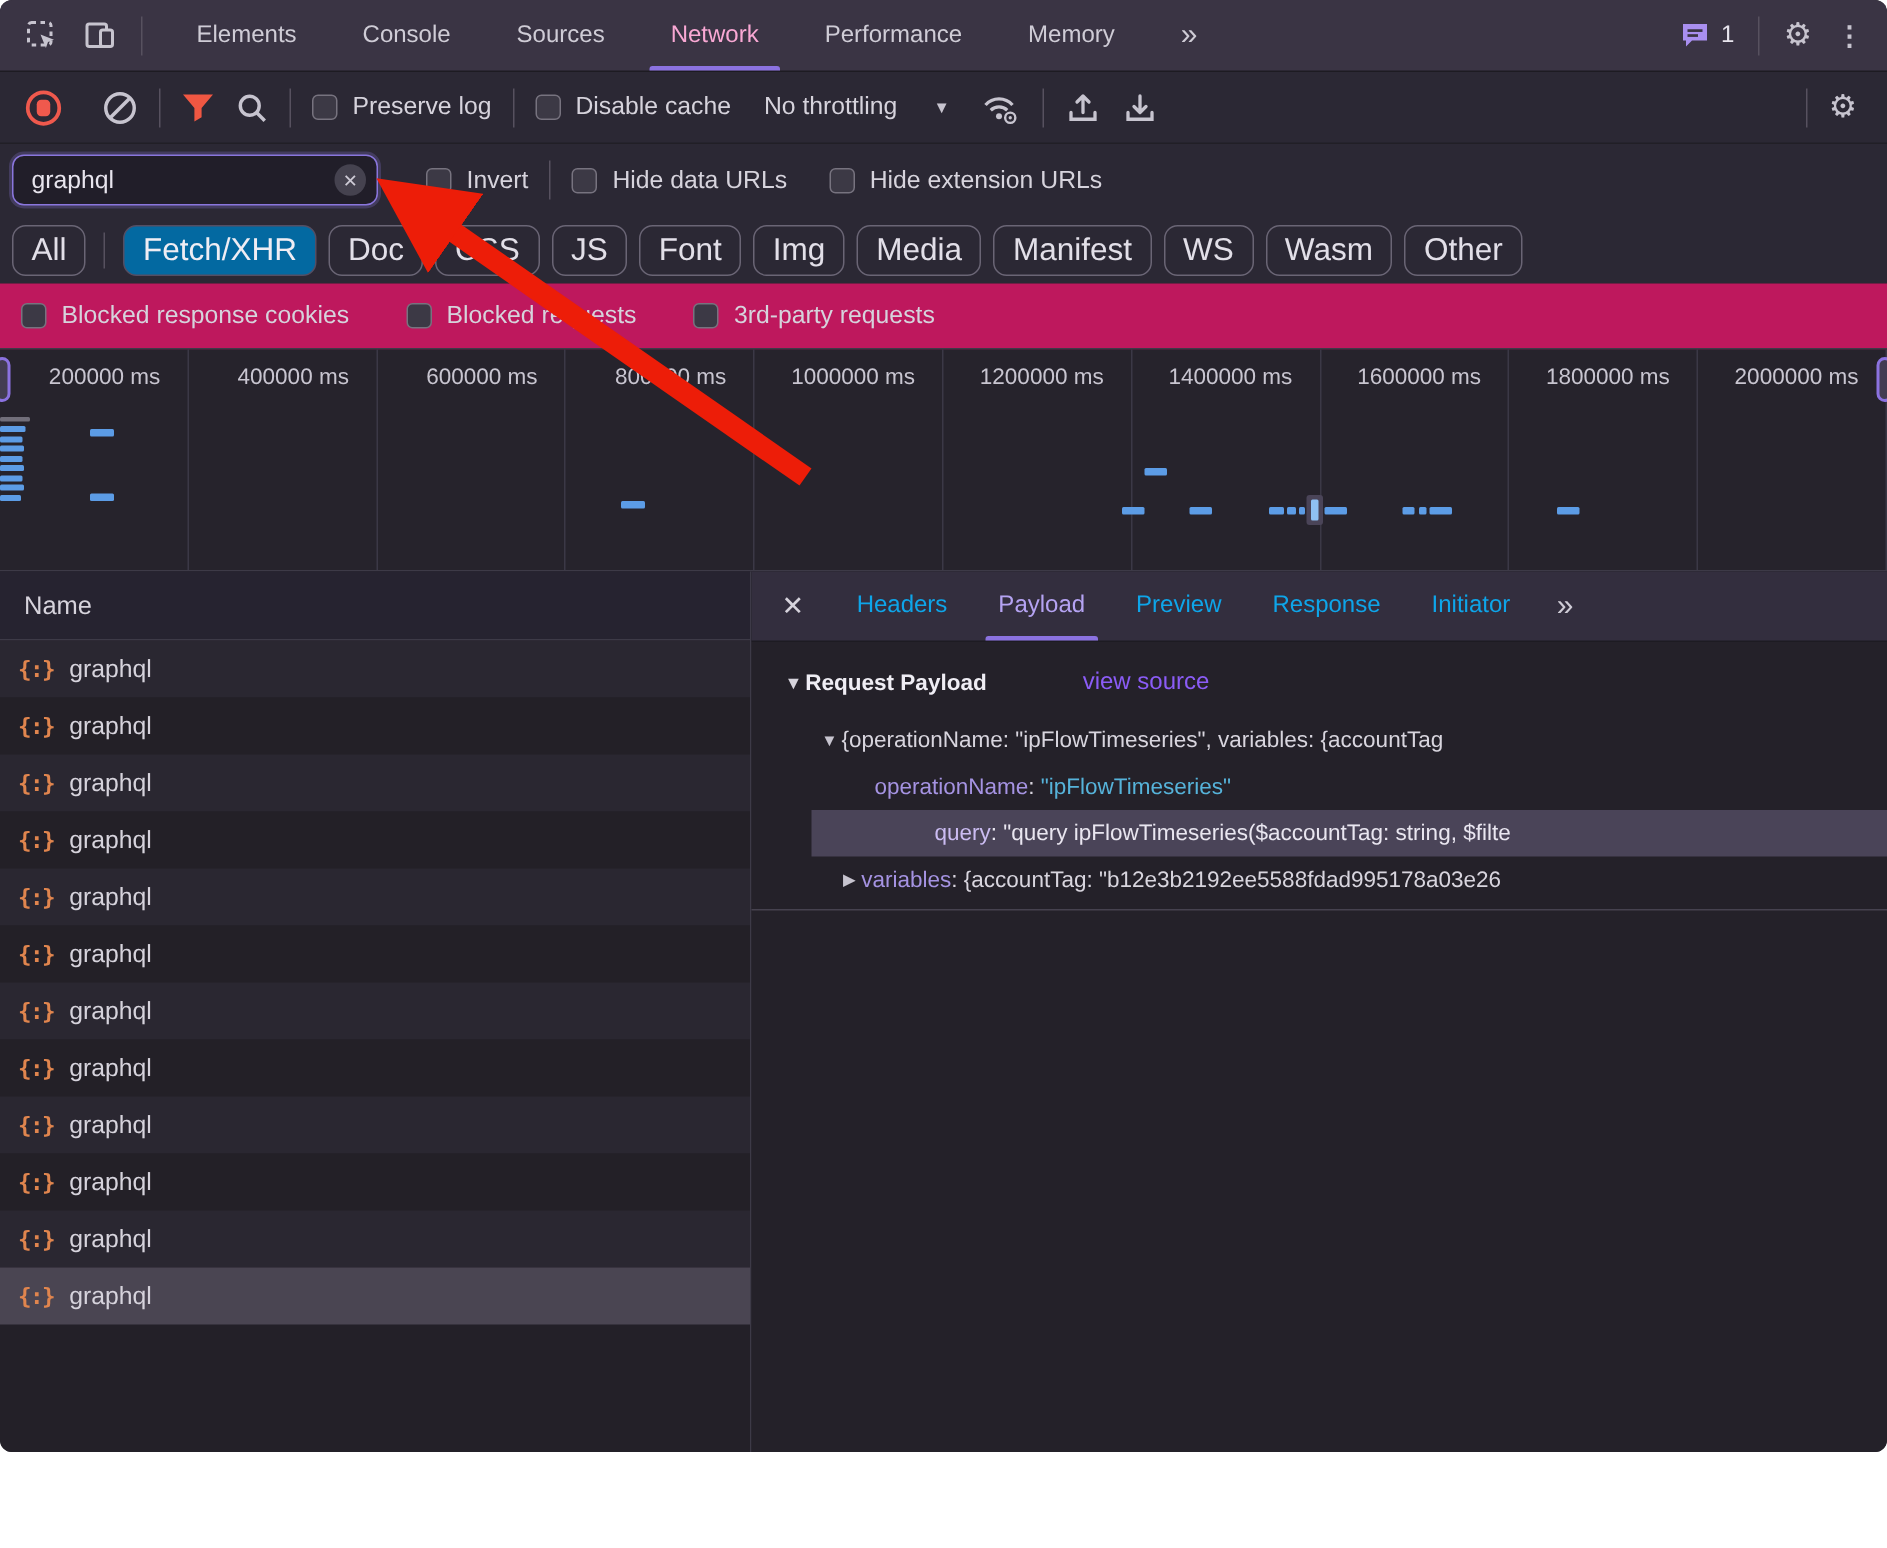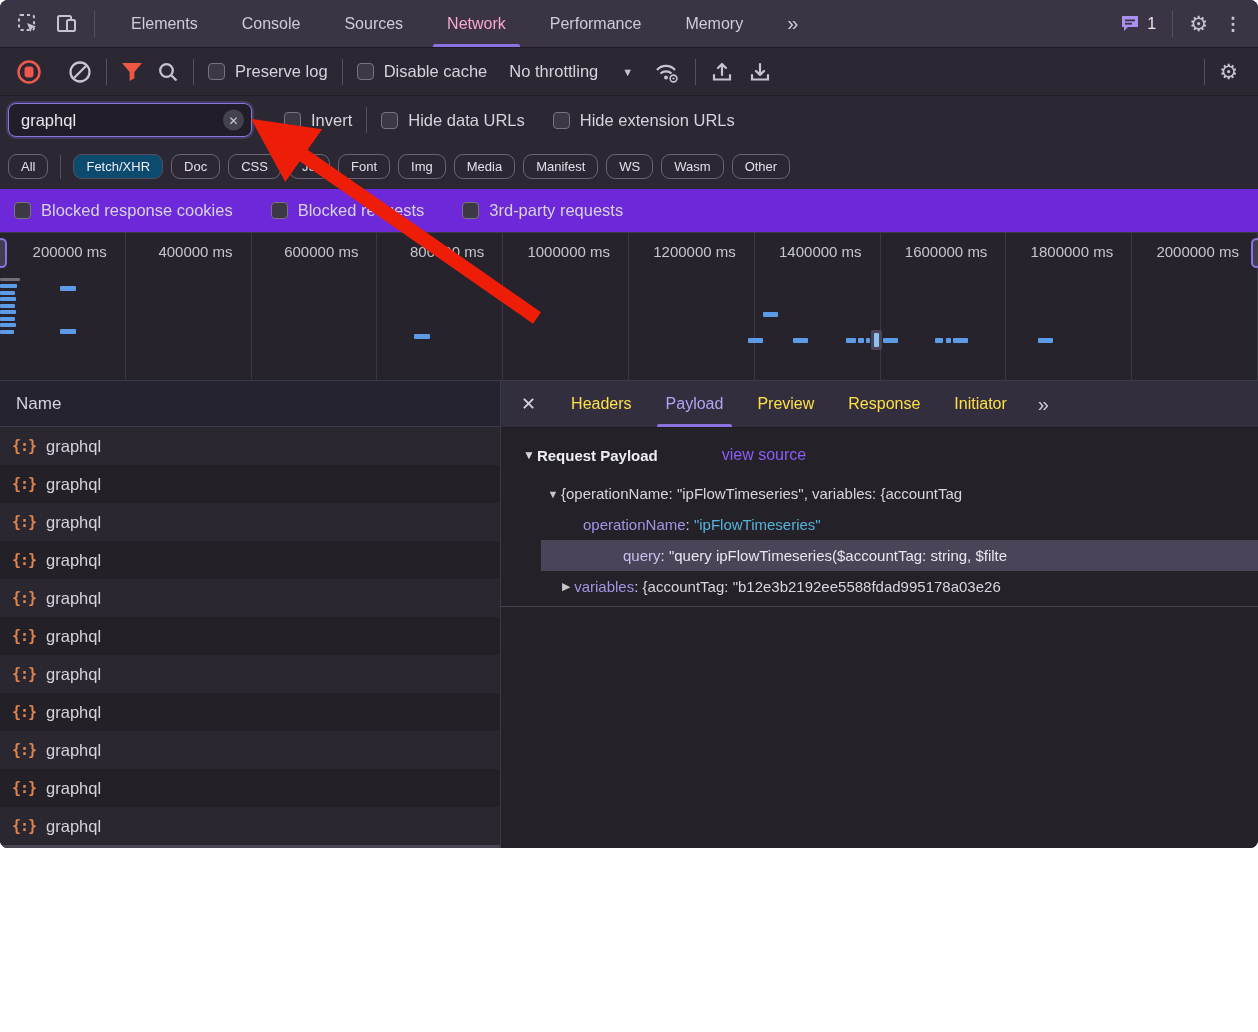--- a/index.html
+++ b/index.html
@@ -1,17 +1,17 @@
 <!DOCTYPE html>
 <html><head>
 <meta charset="utf-8">
 <style>
   html,body{margin:0;padding:0;background:#ffffff;}
   *{box-sizing:border-box;font-family:"Liberation Sans",sans-serif;}
-  .window{position:relative;width:1258px;height:848px;background:#232028;overflow:hidden;border-radius:8px;}
+  .window{position:relative;width:1258px;height:968px;background:#232028;overflow:hidden;border-radius:8px;}
   .abs{position:absolute;}
 
   
   .topbar{left:0;top:0;width:1258px;height:48px;background:#3a3444;display:flex;align-items:center;border-bottom:1px solid #1d1b22;}
   .topbar .lefticons{display:flex;align-items:center;gap:14px;padding:0 14px 0 16px;}
   .vdiv{width:1px;height:26px;background:#57515f;}
   .tabs{display:flex;align-items:stretch;height:100%;}
   .tab{display:flex;align-items:center;padding:0 22px;color:#cfccd6;font-size:16px;cursor:default;position:relative;white-space:nowrap;}
   .tab.sel{color:#f9a8d4;}
   .tab.sel::after{content:"";position:absolute;left:8px;right:8px;bottom:0;height:3px;background:#8b72e0;border-radius:2px 2px 0 0;}
@@ -29,26 +29,26 @@
   .toolbar .spacer{flex:1;}
 
   
   .filterrow{left:0;top:96px;width:1258px;height:48px;background:#2b2834;display:flex;align-items:center;gap:14px;padding:0 8px;}
   .filterinput{position:relative;width:244px;height:34px;background:#211e29;border:1.5px solid #8a76dd;box-shadow:0 0 0 2px rgba(138,118,221,.25);border-radius:8px;display:flex;align-items:center;padding:0 34px 0 12px;}
   .filterinput input{background:transparent;border:none;outline:none;color:#e8e5ee;font-size:16.5px;width:100%;padding:0;}
   .clearbtn{position:absolute;right:7px;top:50%;transform:translateY(-50%);width:21px;height:21px;border-radius:50%;background:#45424f;color:#cdcad5;font-size:12px;display:flex;align-items:center;justify-content:center;}
 
   
   .chiprow{left:0;top:144px;width:1258px;height:45px;background:#2b2834;display:flex;align-items:center;gap:8px;padding:0 8px;}
-  .chip{border:1.5px solid #6a6575;border-radius:9px;padding:4px 12px;color:#e2dfe8;font-size:13px;font-weight:500;white-space:nowrap;}
-  .chip.sel{background:#0c4a6e;border-color:#544e63;color:#efedf4;}
+  .chip{border:1.5px solid #6a6575;border-radius:9px;padding:4px 12px;color:#e2dfe8;font-size:21px;font-weight:500;white-space:nowrap;}
+  .chip.sel{background:#0369a1;border-color:#544e63;color:#efedf4;}
   .chipdiv{width:1px;height:24px;background:#57515f;margin:0 4px;}
 
   
-  .blockedrow{left:0;top:189px;width:1258px;height:44px;background:#6d28d9;display:flex;align-items:center;gap:10px;padding:0 14px;border-bottom:1px solid #3d3a47;}
+  .blockedrow{left:0;top:189px;width:1258px;height:44px;background:#be185d;display:flex;align-items:center;gap:10px;padding:0 14px;border-bottom:1px solid #3d3a47;}
   .blockedrow .gap{width:18px;}
 
   
   .timeline{left:0;top:233px;width:1258px;height:148px;background:#26232c;border-bottom:1px solid #3d3a47;}
   .tl-cols{position:absolute;inset:0;display:flex;}
   .tl-col{flex:1 1 0;border-right:1px solid #3b3846;color:#c8c5d0;font-size:15px;text-align:right;padding:10px 18px 0 0;overflow:hidden;white-space:nowrap;}
   .tl-bar{position:absolute;background:#5c9ce6;border-radius:1px;}
   .tl-bar.gray{background:#716e7a;}
   .tl-bar.selwrap{background:#4a4458;border-radius:2px;}
   .tl-bar.selbar{background:#8fc0f2;}
@@ -59,21 +59,21 @@
   .namehdr{height:46px;display:flex;align-items:center;padding-left:16px;color:#d6d3dc;font-size:17px;border-bottom:1px solid #3d3a47;background:#262330;}
   .req-row{height:38px;display:flex;align-items:center;gap:10px;padding-left:12px;color:#d6d3dc;font-size:16.5px;}
   .req-row.odd{background:#2a2731;}
   .req-row.even{background:#232027;}
   .req-row.sel{background:#4a4552;}
   .braces{font-family:"DejaVu Sans Mono",monospace;font-weight:bold;color:#e0854e;font-size:15px;letter-spacing:-1px;}
 
   
   .details{left:501px;top:381px;width:757px;height:651px;background:#242129;}
   .dtabs{height:47px;background:#332e3e;display:flex;align-items:stretch;border-bottom:1px solid #1d1b22;}
-  .dtab{display:flex;align-items:center;padding:0 17px;color:#fde047;font-size:16px;position:relative;white-space:nowrap;}
+  .dtab{display:flex;align-items:center;padding:0 17px;color:#0ea5e9;font-size:16px;position:relative;white-space:nowrap;}
   .dtab.sel{color:#b5a3f2;}
   .dtab.sel::after{content:"";position:absolute;left:8px;right:8px;bottom:0;height:3px;background:#8b72e0;border-radius:2px 2px 0 0;}
   .closebtn{display:flex;align-items:center;padding:0 18px 0 20px;color:#d6d3dc;font-size:18px;}
   .morechev{display:flex;align-items:center;padding:0 14px;color:#cfccd6;font-size:20px;letter-spacing:-2px;}
 
   .payload-title{display:flex;align-items:center;gap:0;padding:18px 0 6px 22px;}
   .pt-caret{color:#d6d3dc;font-size:12px;margin-right:2px;}
   .pt-text{color:#efedf4;font-size:15px;font-weight:bold;}
   .viewsource{color:#8b5cf6;font-size:16px;margin-left:64px;font-weight:normal;}
   .plines{margin-top:8px;border-bottom:1px solid #46424f;padding-bottom:4px;}

